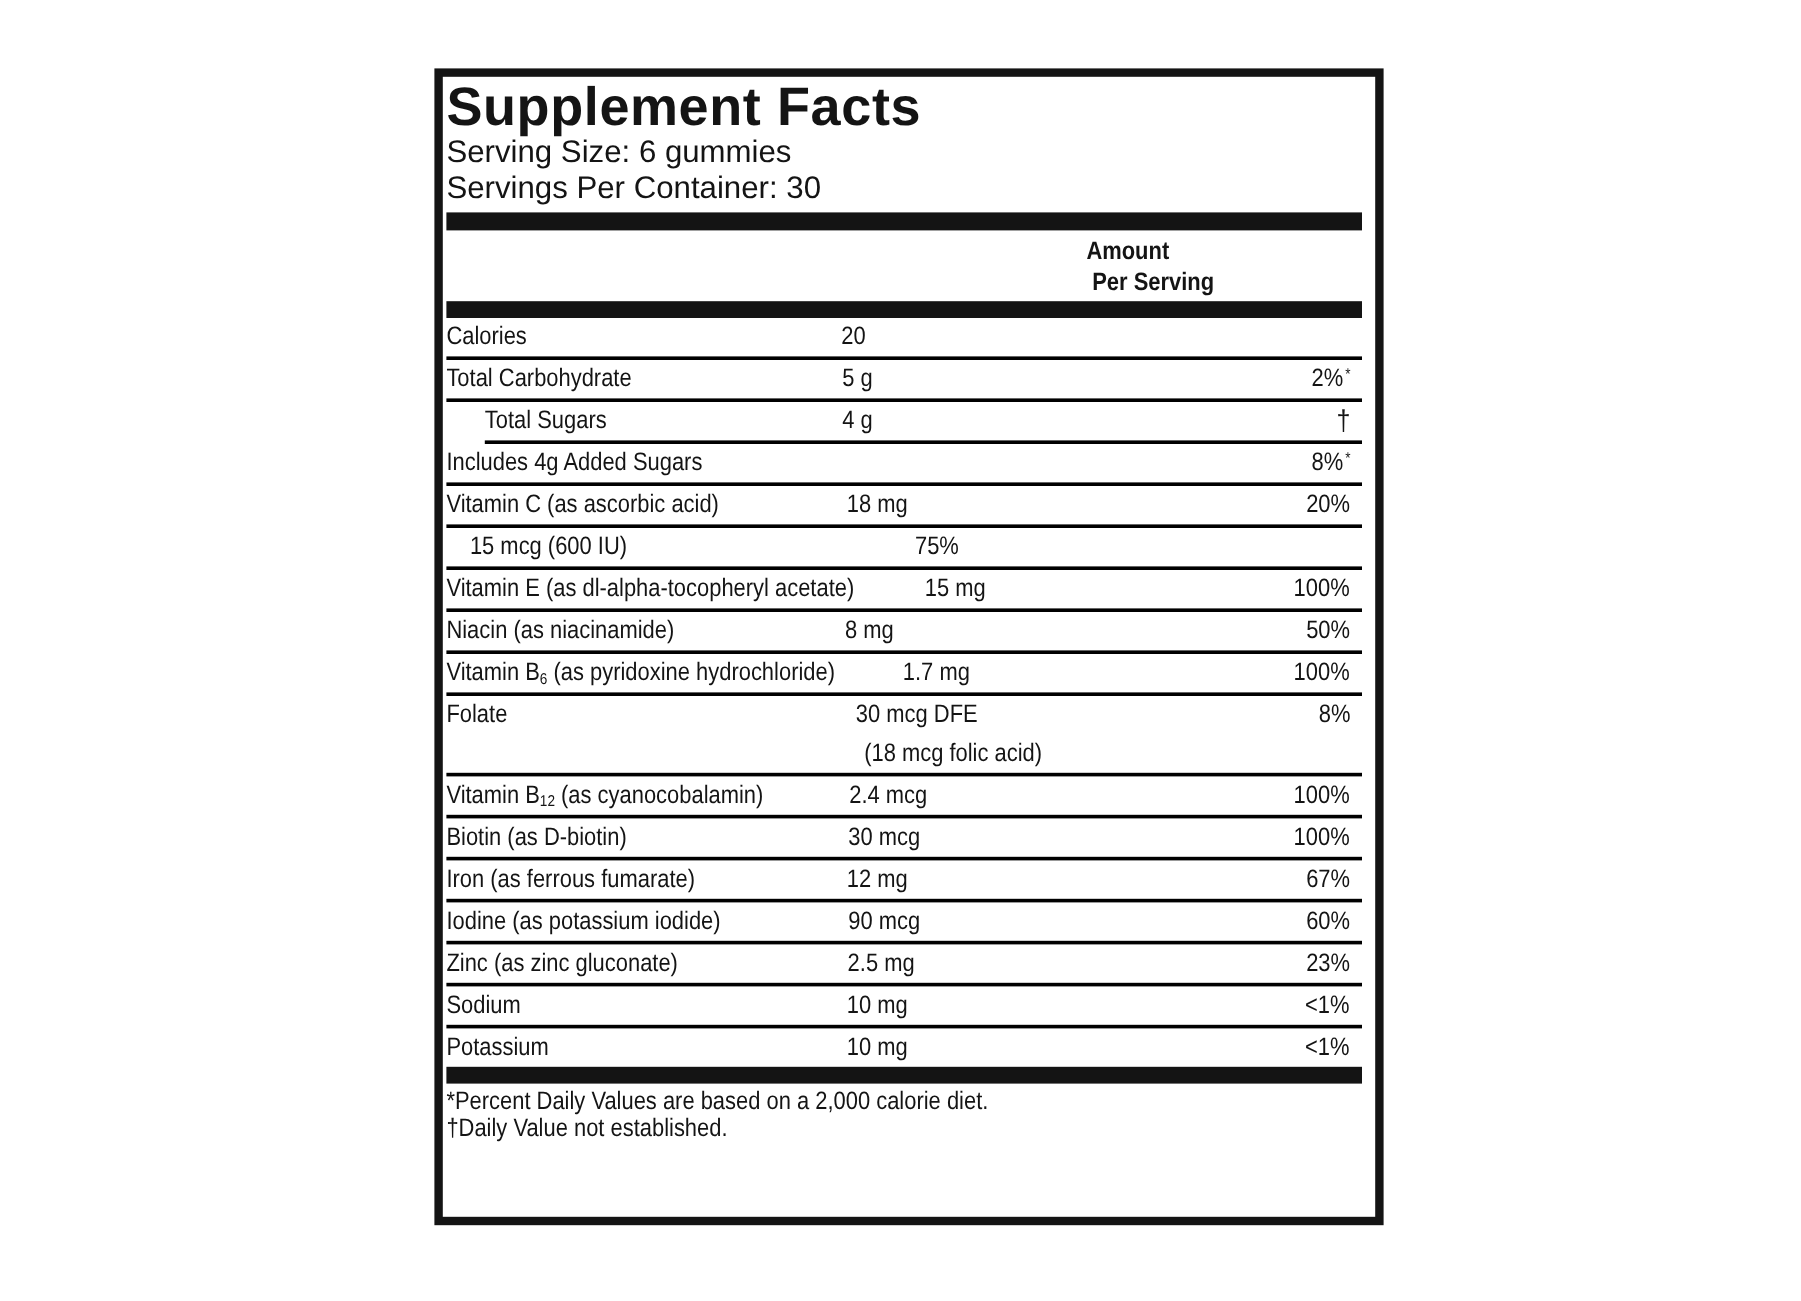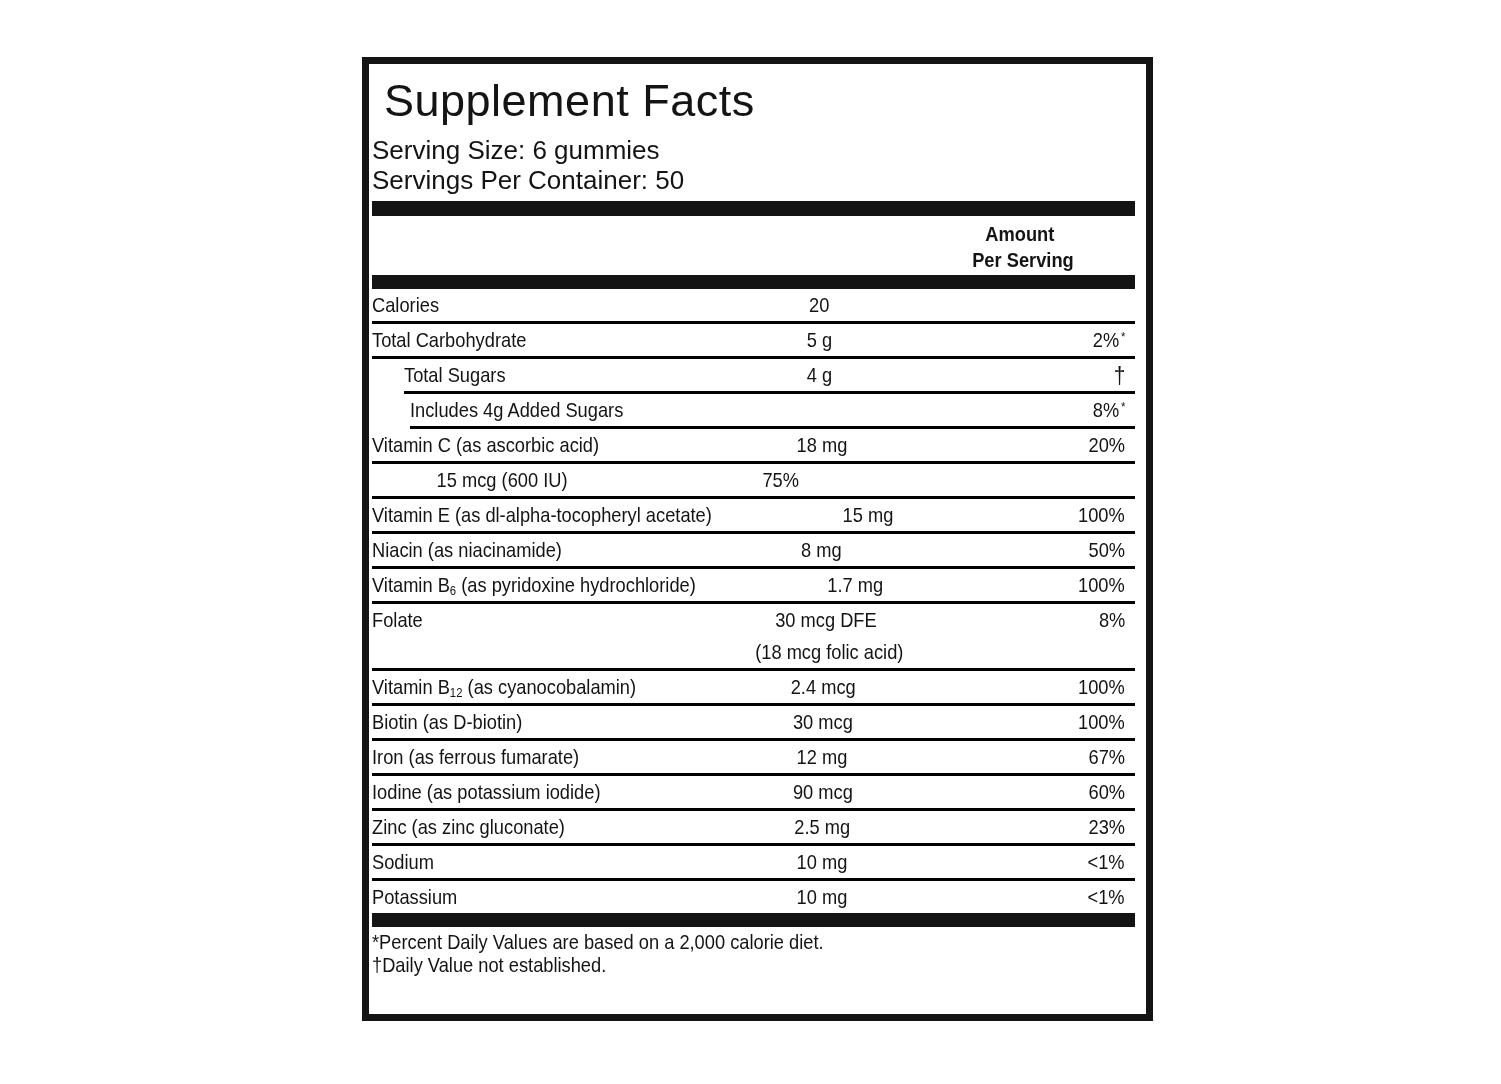--- a/index.html
+++ b/index.html
@@ -5,50 +5,50 @@
   html,body{margin:0;padding:0;}
   body{
     width:1501px;height:1084px;background:#ffffff;position:relative;
     font-family:"Liberation Sans","DejaVu Sans",sans-serif;color:#141414;
   }
   .label{
     position:absolute;left:362px;top:57px;width:791px;height:964px;
     box-sizing:border-box;border:7px solid #141414;background:#ffffff;overflow:hidden;
   }
   .inner{padding:2px 11px 0 3px;}
-  .title{font-size:45px;font-weight:normal;line-height:1.0;margin:12px;letter-spacing:0.5px;}
+  .title{font-size:45px;font-weight:bold;line-height:1.0;margin:0;letter-spacing:0.5px;}
   .serv{font-size:26px;line-height:1.16;margin:0;}
   .bar{height:15px;background:#141414;margin-top:6px;}
   .bar.mid,.bar.bot{height:14px;margin-top:0;}
   .col-headers{display:flex;align-items:flex-start;padding:5px 0 2px;font-weight:bold;font-size:21px;line-height:26px;}
   .spacer{flex:1;}
-  .amt-col{width:240px;text-align:center;}
+  .amt-col{width:240px;text-align:left;}
   .dv-col{width:197px;box-sizing:border-box;padding-right:10px;text-align:right;}
   .row{display:flex;align-items:center;min-height:32px;border-bottom:3px solid #000000;font-size:21px;}
   .row.tall{min-height:64px;align-items:flex-start;}
   .row.tall .name,.row.tall .amt-col,.row.tall .dv-col{line-height:32px;}
   .row.last{border-bottom:none;}
   .name{flex:1;white-space:nowrap;}
   .row.ind1{margin-left:32px;}
-  .row.ind2{margin-left:38px;}
+  .row.ind2{}
   .cl{display:inline-block;transform:scaleX(0.87);transform-origin:0 50%;white-space:nowrap;}
   .cr{display:inline-block;transform:scaleX(0.87);transform-origin:100% 50%;white-space:nowrap;}
   .sup{font-size:0.62em;position:relative;top:-0.5em;margin-left:2px;}
   .sub{font-size:0.62em;position:relative;top:0.22em;}
   .dagger{font-size:24px;}
   .footnotes{padding:3px 0 0;font-size:21px;line-height:23px;}
 </style>
 </head>
 <body>
 
 <div class="label">
   <div class="inner">
     <h1 class="title">Supplement Facts</h1>
     <p class="serv">Serving Size: 6 gummies</p>
-    <p class="serv">Servings Per Container: 50</p>
+    <p class="serv">Servings Per Container: 30</p>
 
     <div class="bar"></div>
 
     <div class="col-headers">
       <div class="spacer"></div>
       <div class="amt-col" id="hdr-amt">
           <div><span class="cr">Amount</span></div>
           <div><span class="cr">Per Serving</span></div>
         </div>
     </div>

